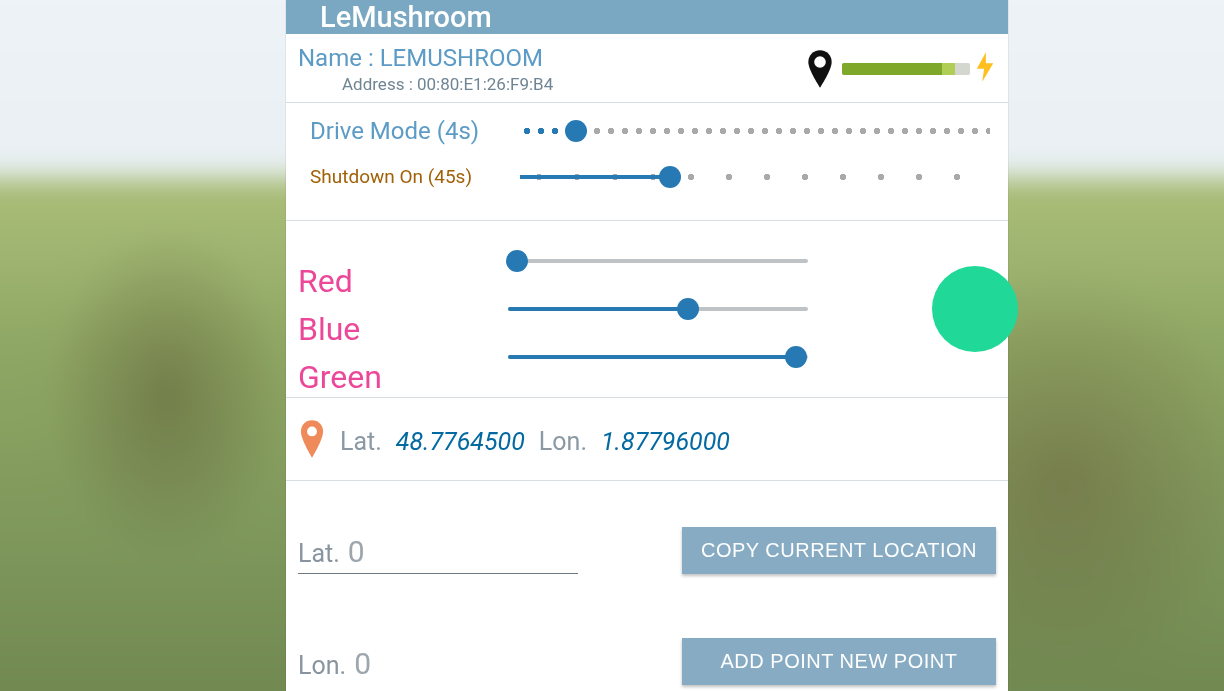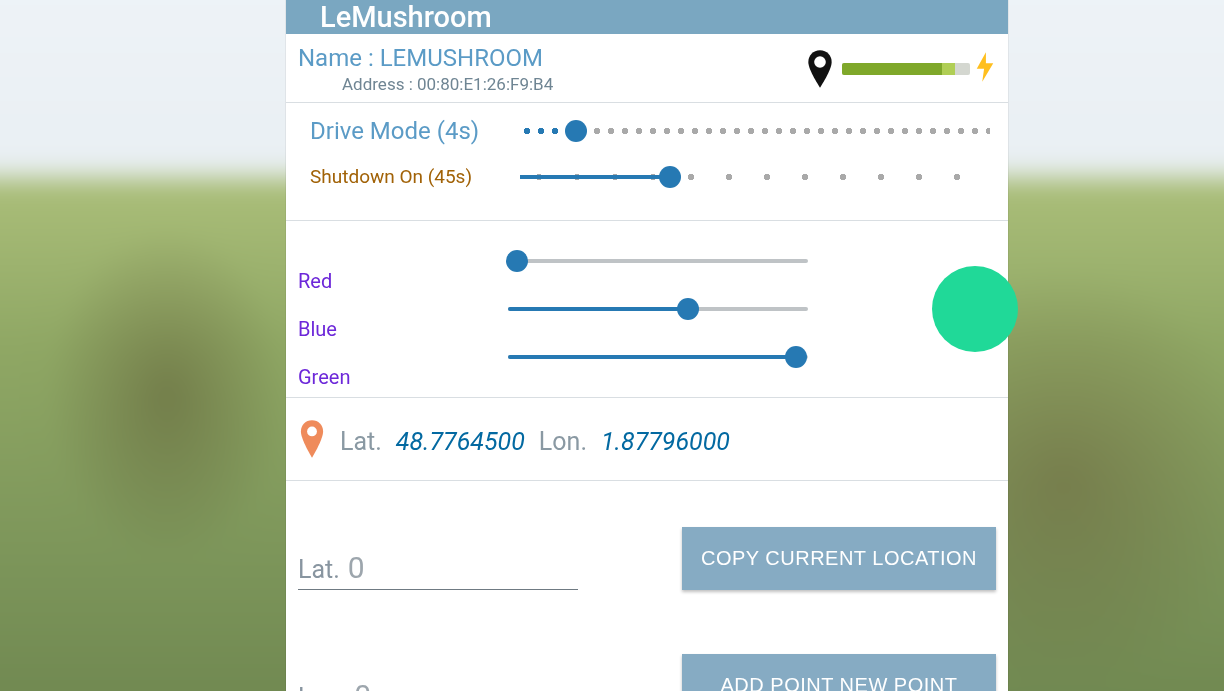--- a/index.html
+++ b/index.html
@@ -86,42 +86,42 @@
     width:22px; height:22px; border-radius:50%; background:#2679b3;
   }
   .section-sliders { padding: 4px 12px 22px 12px; border-bottom:1px solid #d9dee2; }
 
   .color-block {
     padding: 16px 12px 16px 12px;
     border-bottom:1px solid #d9dee2;
     position:relative;
   }
   .color-row { display:flex; align-items:center; height:48px; }
-  .color-label { color:#6d28d9; font-size:20px; width:210px; flex:none;margin-top:39px; }
+  .color-label { color:#ec4899; font-size:32px; width:210px; flex:none;margin-top:39px; }
   .color-track {
     position:relative; width:300px; height:20px;
   }
   .color-track .bg { position:absolute; left:0; right:0; top:50%; transform:translateY(-50%); height:4px; background:#bfc3c6; border-radius:2px;}
   .color-track .fg { position:absolute; left:0; top:50%; transform:translateY(-50%); height:4px; background:#2679b3; border-radius:2px;}
   .color-preview {
     position:absolute; right:-10px; top:50%; transform:translateY(-50%);
     width:86px; height:86px; border-radius:50%;
   }
 
   .gps-block { padding: 22px 12px 18px 12px; border-bottom:1px solid #d9dee2; display:flex; align-items:center; gap:14px; }
   .gps-block .lbl { color:#8a99a3; font-size:25px; }
   .gps-block .val { color:#0369a1; font-size:25px; font-style:italic; }
 
   .input-block { padding: 10px 12px 10px 12px; display:flex; align-items:flex-end; justify-content:space-between; gap:10px; }
   .field { display:flex; align-items:baseline; gap:8px; border-bottom:1.5px solid #6f7a82; width:280px; padding-bottom:4px;}
   .field .flbl { color:#8895a0; font-size:25px; }
   .field .fval { color:#9da6ad; font-size:30px; }
   .mat-btn {
     background:#86abc3; color:#fff; font-size:20px; letter-spacing:.5px;
-    padding:20px 18px; border:none; min-width:314px; text-align:center;
+    padding:12px 18px; border:none; min-width:314px; text-align:center;
     box-shadow:0 2px 3px rgba(0,0,0,.25); cursor:pointer;margin-top:36px;
   }
 </style>
 </head>
 <body>
 
 <div class="bg-blur"></div>
 
 <div class="panel">
 

